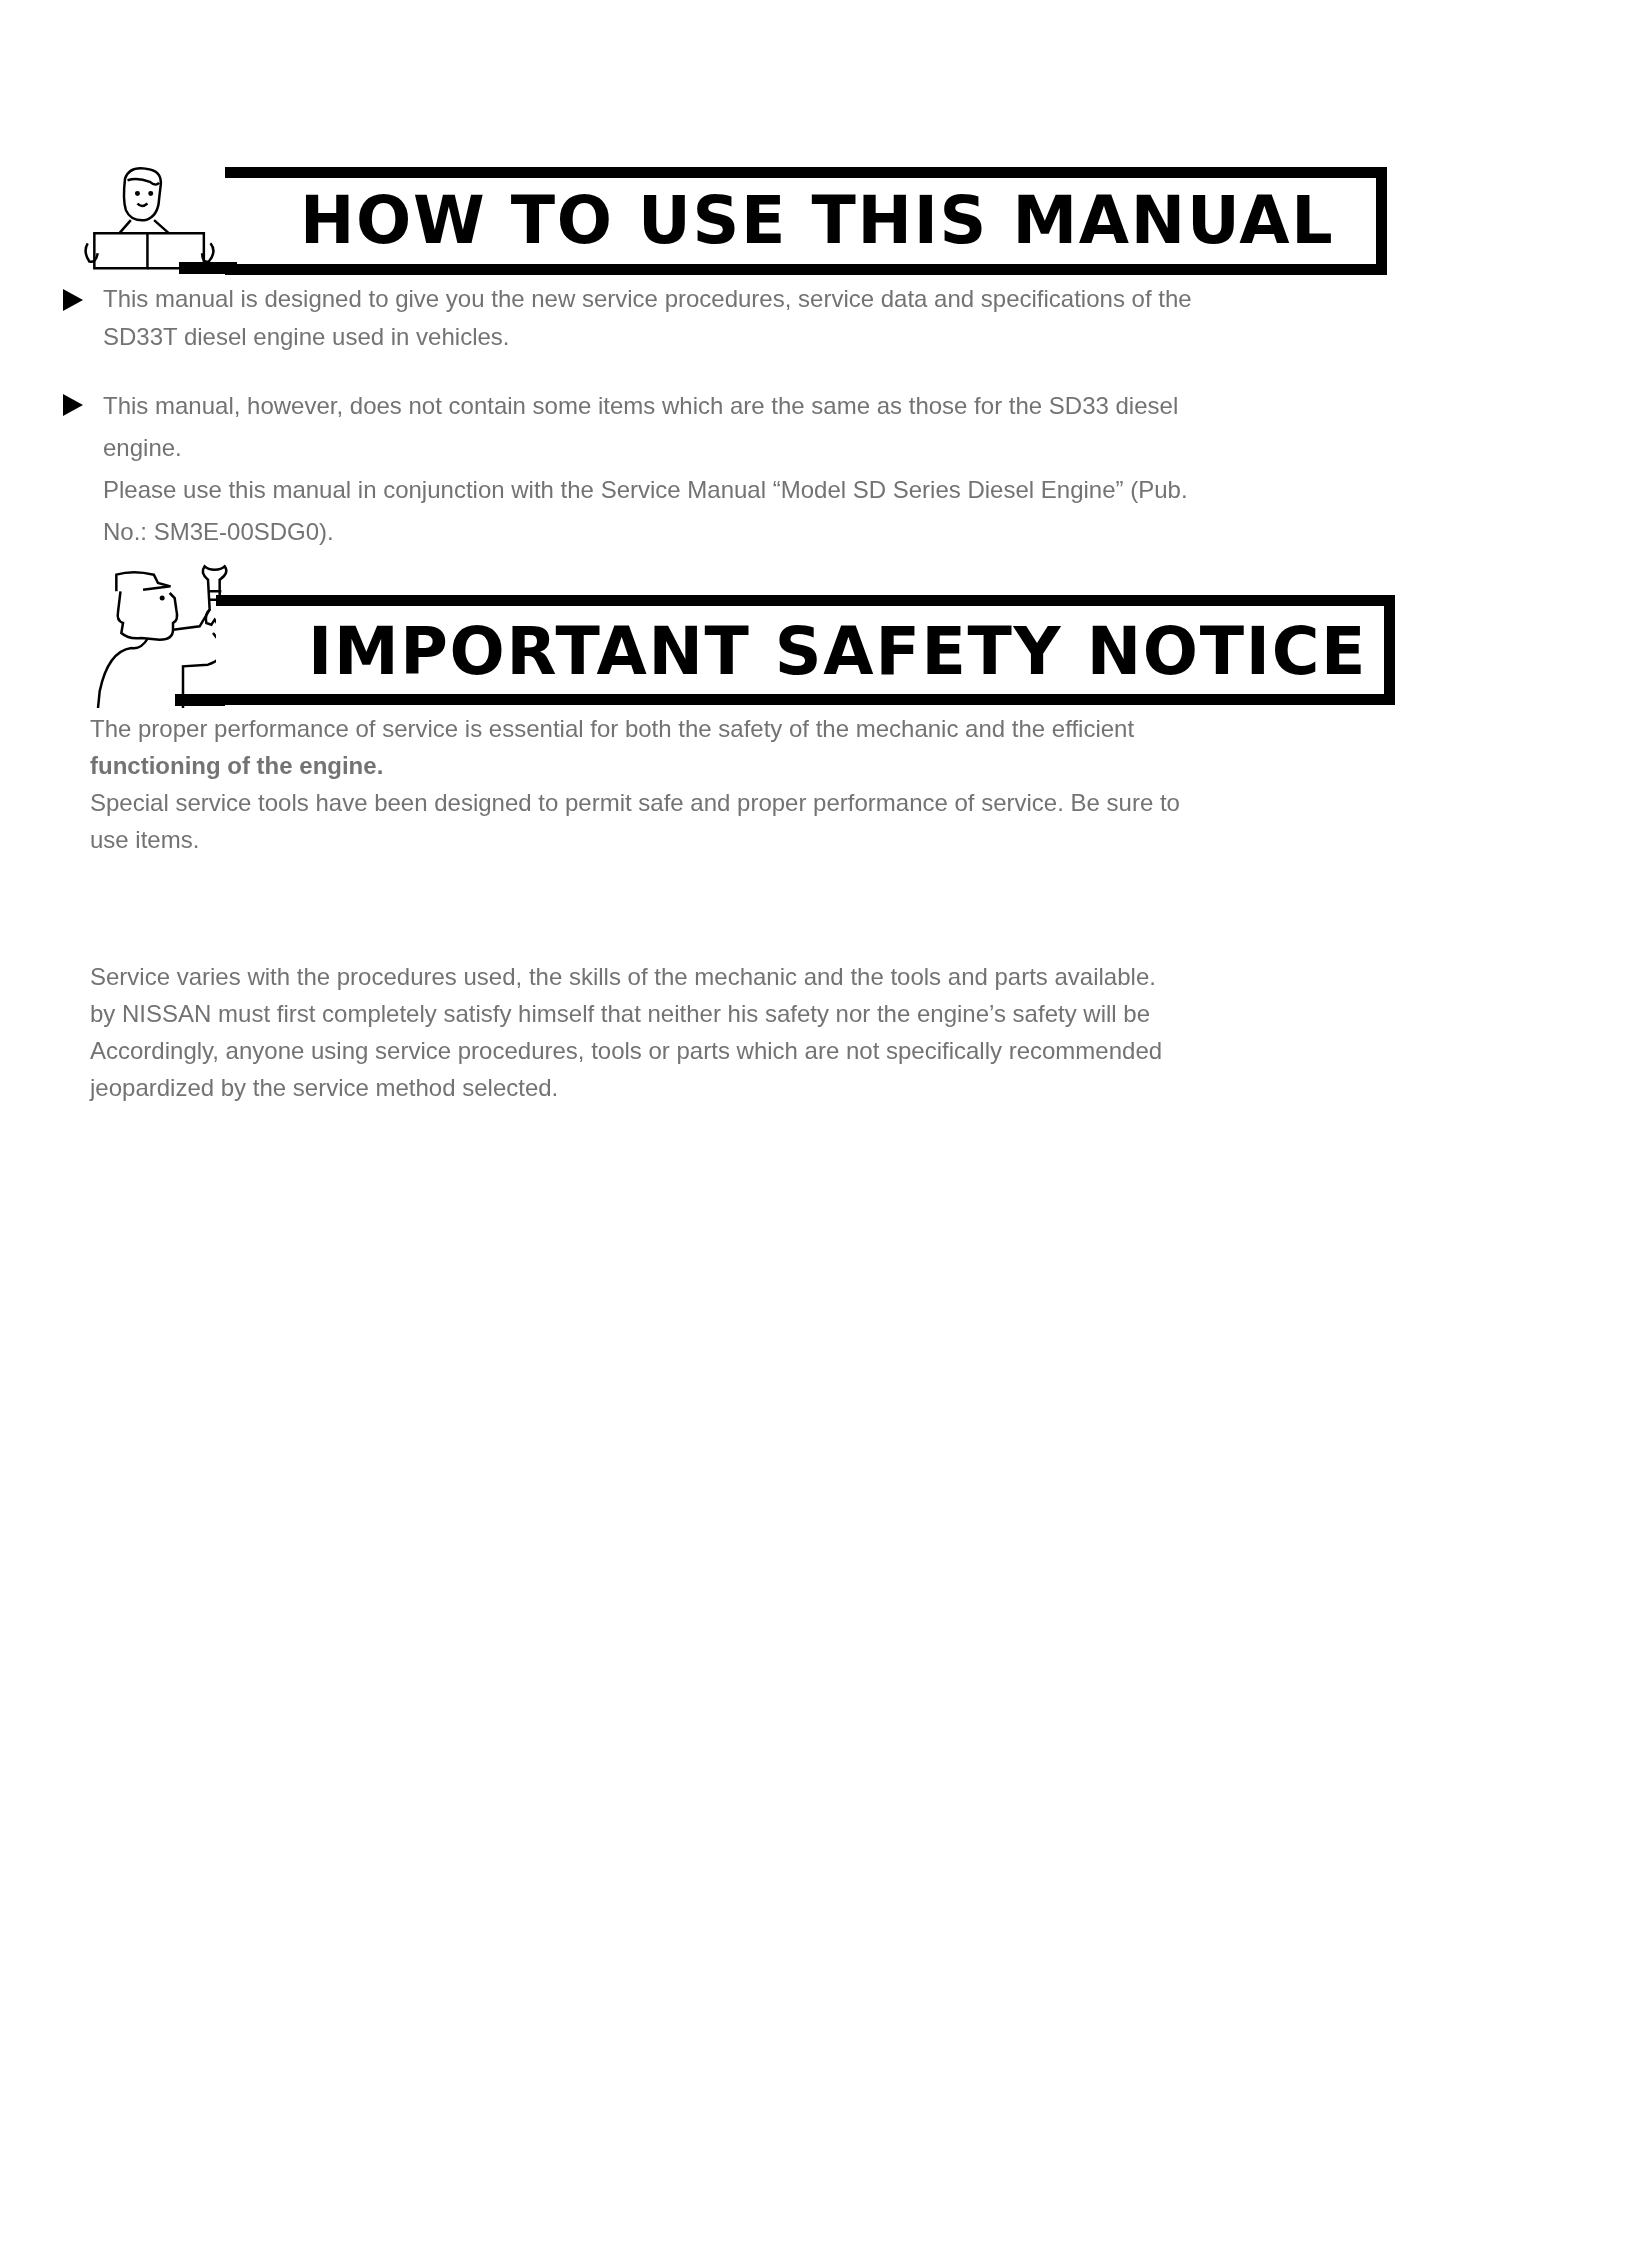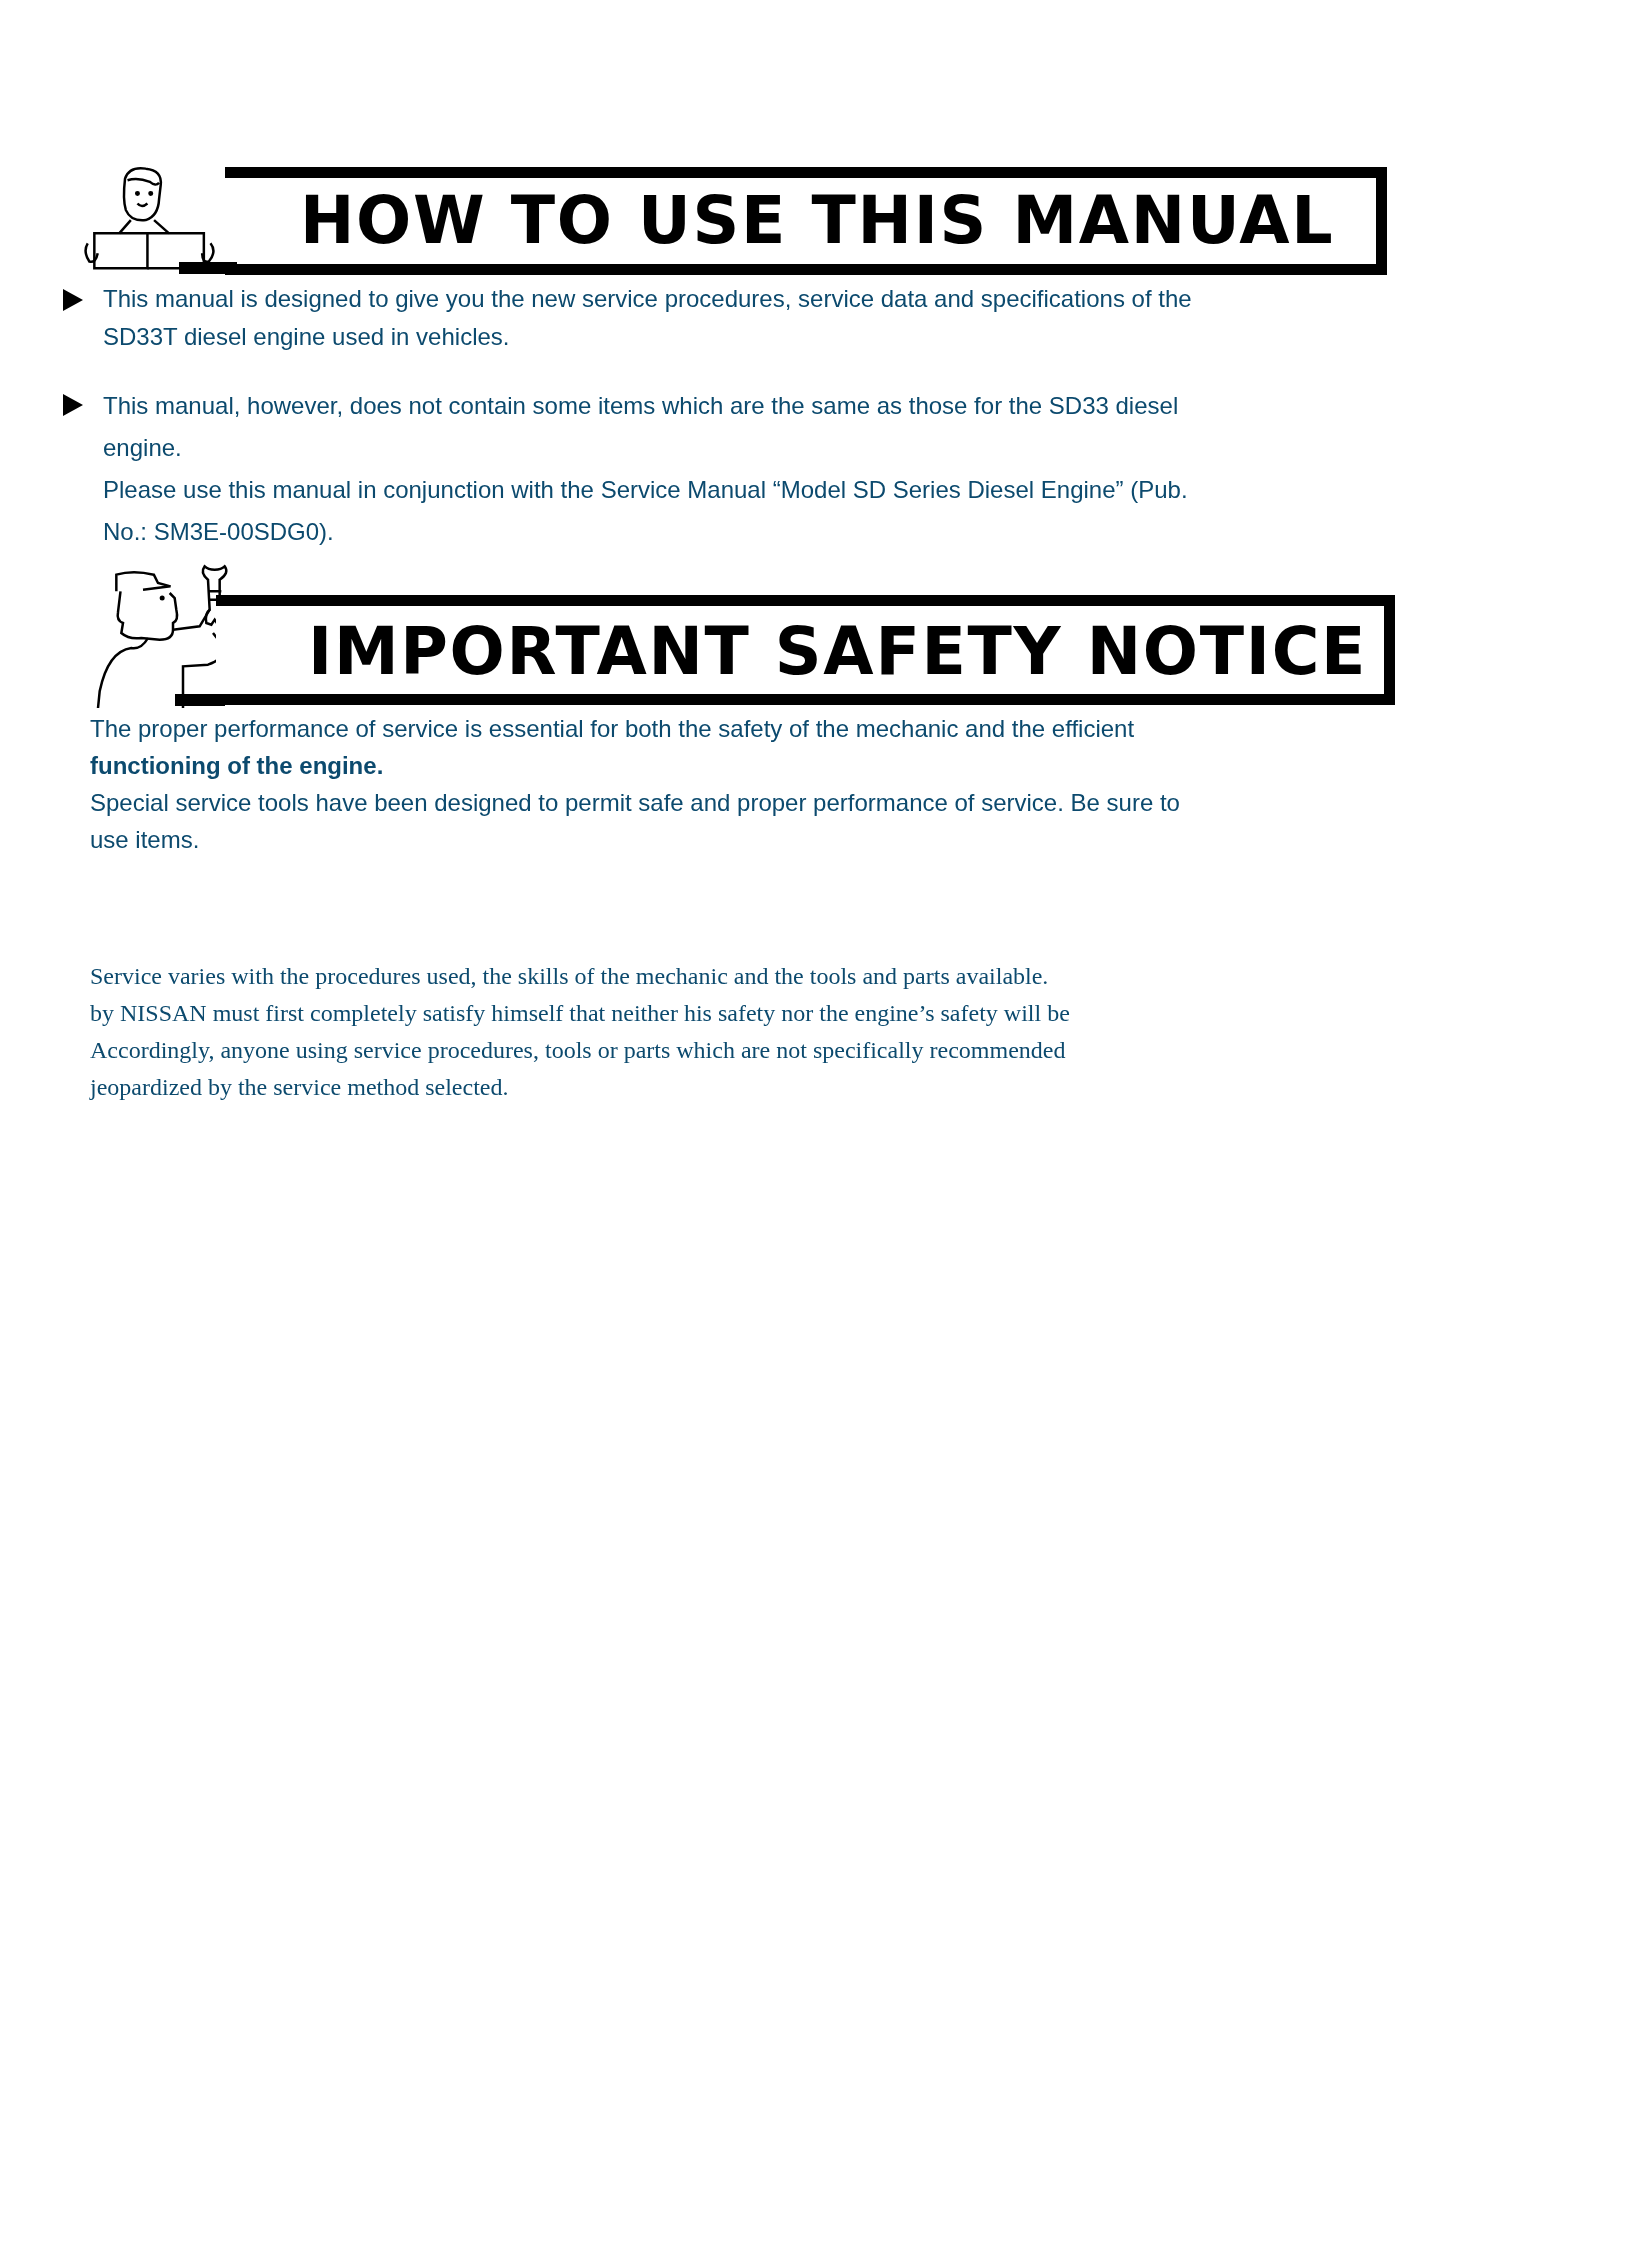--- a/index.html
+++ b/index.html
@@ -11,21 +11,21 @@
   .title-box {
     position: absolute; border-top: 11.7px solid #000; border-right: 11.7px solid #000; border-bottom: 11.7px solid #000;
     box-sizing: border-box; background: #fff;
   }
   .title-text {
     position: absolute; font-weight: bold; letter-spacing: 1.7px;
     font-family: "DejaVu Sans", "Liberation Sans", sans-serif;
     color: #000; white-space: nowrap;
   }
   .body-text {
-    position: absolute; font-size: 24px; line-height: 38px; color: #0c4a6e;
+    position: absolute; font-size: 24px; line-height: 38px; color: #737373;
     text-align: justify;
   }
   .arrow {
     position: absolute; width: 0; height: 0;
     border-top: 11.7px solid transparent; border-bottom: 11.7px solid transparent;
     border-left: 20px solid #000;
   }
   .bold { font-weight: bold; }
   p { margin: 0; }
 </style>
@@ -86,19 +86,19 @@
   <div class="title-text" style="left:225px; top:55px; font-size:65px; line-height:77px;">IMPORTANT SAFETY NOTICE</div>
 </div>
 
 <div class="body-text" style="left:90px; top:710px; width:1296px; line-height:37px;">
   <p>The proper performance of service is essential for both the safety of the mechanic and the efficient</p>
   <p class="bold">functioning of the engine.</p>
   <p>Special service tools have been designed to permit safe and proper performance of service. Be sure to</p>
   <p>use items.</p>
 </div>
 
-<div class="body-text" style="left:90px; top:958px; width:1296px; line-height:37px;font-family:Liberation Serif, serif;">
+<div class="body-text" style="left:90px; top:958px; width:1296px; line-height:37px;">
   <p>Service varies with the procedures used, the skills of the mechanic and the tools and parts available.</p>
   <p>by NISSAN must first completely satisfy himself that neither his safety nor the engine’s safety will be</p>
   <p>Accordingly, anyone using service procedures, tools or parts which are not specifically recommended</p>
   <p>jeopardized by the service method selected.</p>
 </div>
 
 
 </body></html>

